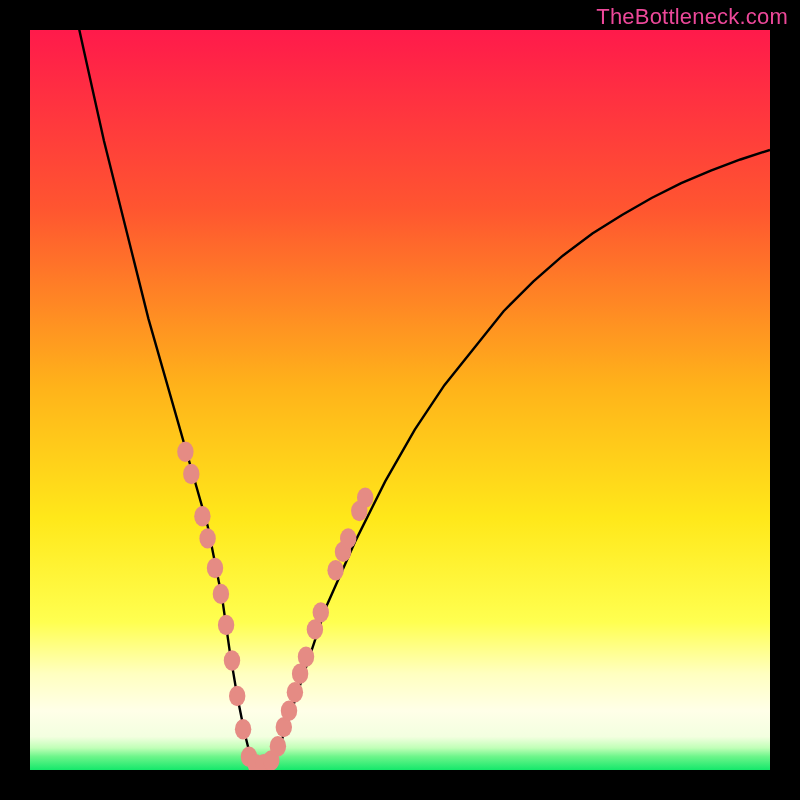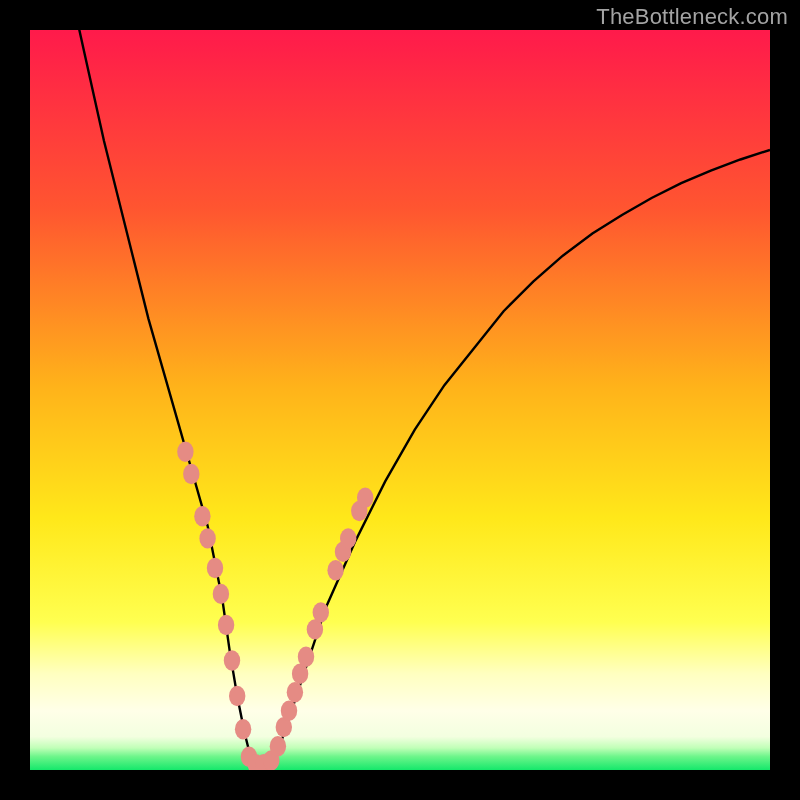--- a/index.html
+++ b/index.html
@@ -8,21 +8,21 @@
     width: 800px;
     height: 800px;
     background: #000000;
     overflow: hidden;
     font-family: Arial, Helvetica, sans-serif;
   }
   .attribution {
     position: absolute;
     top: 4px;
     right: 12px;
-    color: #a3a3a3;
+    color: #ec4899;
     font-size: 22px;
     font-weight: 500;
     letter-spacing: 0.2px;
     z-index: 50;
   }
   .frame {
     position: absolute;
     top: 30px;
     left: 30px;
     width: 740px;

